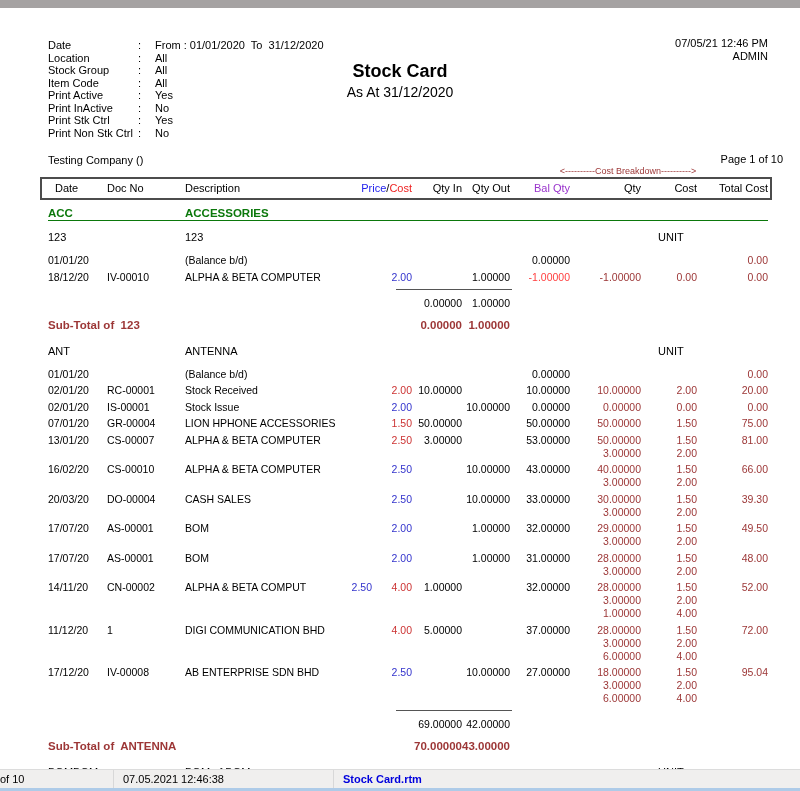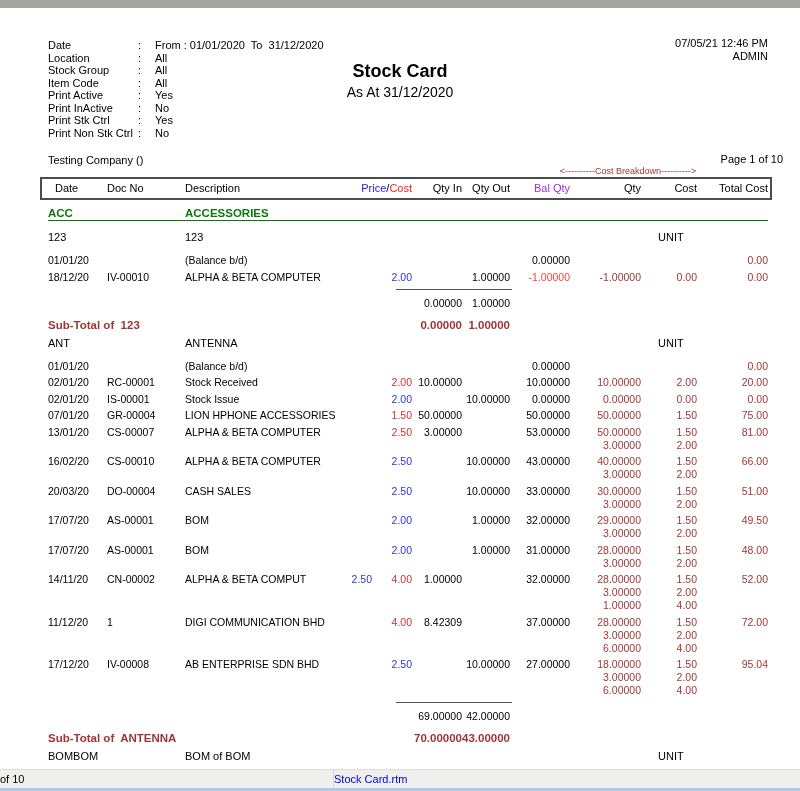--- a/index.html
+++ b/index.html
@@ -42,38 +42,38 @@
   .c-qout{left:448px;width:62px;text-align:right;}
   .c-bal{left:503px;width:67px;text-align:right;}
   .c-bqty{left:574px;width:67px;text-align:right;color:var(--maroon,#9c3636);}
   .c-bcost{left:635px;width:62px;text-align:right;color:var(--maroon,#9c3636);}
   .c-total{left:698px;width:70px;text-align:right;}
   .c-unit{left:658px;}
   .c-bqty div,.c-bcost div{height:13px;line-height:13px;}
   .row.group{margin-top:8px;height:14px;font-weight:bold;font-size:11.5px;color:var(--group_green,#0b780b);}
   .grule{position:absolute;left:48px;right:32px;bottom:0;border-bottom:1px solid var(--group_green,#0b780b);}
   .row.item{margin-top:10px;font-size:11px;}
-  .row.subtotal + .row.item{margin-top:4px;padding-left:41px;}
+  .row.subtotal + .row.item{margin-top:12px;padding-left:41px;}
   .row.txn{margin-top:3.5px;}
   .row.item + .row.txn{margin-top:10px;}
   .row.rulerow{margin-top:5px;height:2px;}
   .trule{position:absolute;left:396px;width:116px;top:0;height:1px;background:#555;}
   .row.totals{margin-top:6px;}
   .row.subtotal{margin-top:9px;height:14px;font-weight:bold;font-size:11.5px;color:var(--maroon,#9c3636);}
   .sublbl{white-space:pre;left:48px;width:260px;}
   .price{color:var(--price_blue,#3333cc);}
   .cost{color:var(--cost_red,#cc3333);}
   .maroon{color:var(--maroon,#9c3636);}
   .neg{color:var(--negative_red,#ff4040);}
   
   .statusbar{position:absolute;left:0;top:769px;width:800px;height:19px;background:var(--statusbar_bg,#f0efee);border-top:1px solid #dcdcdc;font-size:11px;}
   .sb-cell{position:absolute;top:0;height:19px;line-height:18px;white-space:nowrap;overflow:hidden;}
   .sb-page{left:0;width:113px;padding-left:0;}
   .sb-time{left:113px;width:219px;padding-left:9px;border-left:1px solid #d8d8d8;}
-  .sb-file{left:333px;right:0;border-left:1px solid #d8d8d8;color:var(--link_blue,#0000dd);font-weight:normal;}
+  .sb-file{left:333px;right:0;padding-left:9px;border-left:1px solid #d8d8d8;color:var(--link_blue,#0000dd);font-weight:bold;}
   .bluestrip{position:absolute;left:0;top:788px;width:800px;height:3px;background:var(--statusbar_strip,#aecbe8);}
 </style>
 </head>
 <body>
 
 <div class="topbar"></div>
 
 <div>
 
   <div class="params">
@@ -287,21 +287,21 @@
         <span class="cell c-qout">10.00000</span>
         <span class="cell c-bal">33.00000</span>
         <span class="cell c-bqty">
           <div>30.00000</div>
           <div>3.00000</div>
         </span>
         <span class="cell c-bcost">
           <div>1.50</div>
           <div>2.00</div>
         </span>
-        <span class="cell c-total maroon">51.00</span>
+        <span class="cell c-total maroon">39.30</span>
       </div>
       <div class="row txn" style="height: 26px;">
         <span class="cell c-date">17/07/20</span>
         <span class="cell c-doc">AS-00001</span>
         <span class="cell c-desc">BOM</span>
         <span class="cell c-cost price">2.00</span>
         <span class="cell c-qout">1.00000</span>
         <span class="cell c-bal">32.00000</span>
         <span class="cell c-bqty">
           <div>29.00000</div>
@@ -348,21 +348,21 @@
           <div>2.00</div>
           <div>4.00</div>
         </span>
         <span class="cell c-total maroon">52.00</span>
       </div>
       <div class="row txn" style="height: 39px;">
         <span class="cell c-date">11/12/20</span>
         <span class="cell c-doc">1</span>
         <span class="cell c-desc">DIGI COMMUNICATION BHD</span>
         <span class="cell c-cost cost">4.00</span>
-        <span class="cell c-qin">8.42309</span>
+        <span class="cell c-qin">5.00000</span>
         <span class="cell c-bal">37.00000</span>
         <span class="cell c-bqty">
           <div>28.00000</div>
           <div>3.00000</div>
           <div>6.00000</div>
         </span>
         <span class="cell c-bcost">
           <div>1.50</div>
           <div>2.00</div>
           <div>4.00</div>
@@ -404,15 +404,16 @@
         <span class="cell c-date">BOMBOM</span>
         <span class="cell c-desc">BOM of BOM</span>
         <span class="cell c-unit">UNIT</span>
       </div>
     </div>
 
 </div>
 
 <div class="statusbar">
   <span class="sb-cell sb-page">of 10</span>
+  <span class="sb-cell sb-time">07.05.2021 12:46:38</span>
   <span class="sb-cell sb-file">Stock Card.rtm</span>
 </div>
 <div class="bluestrip"></div>
 
 </body></html>

